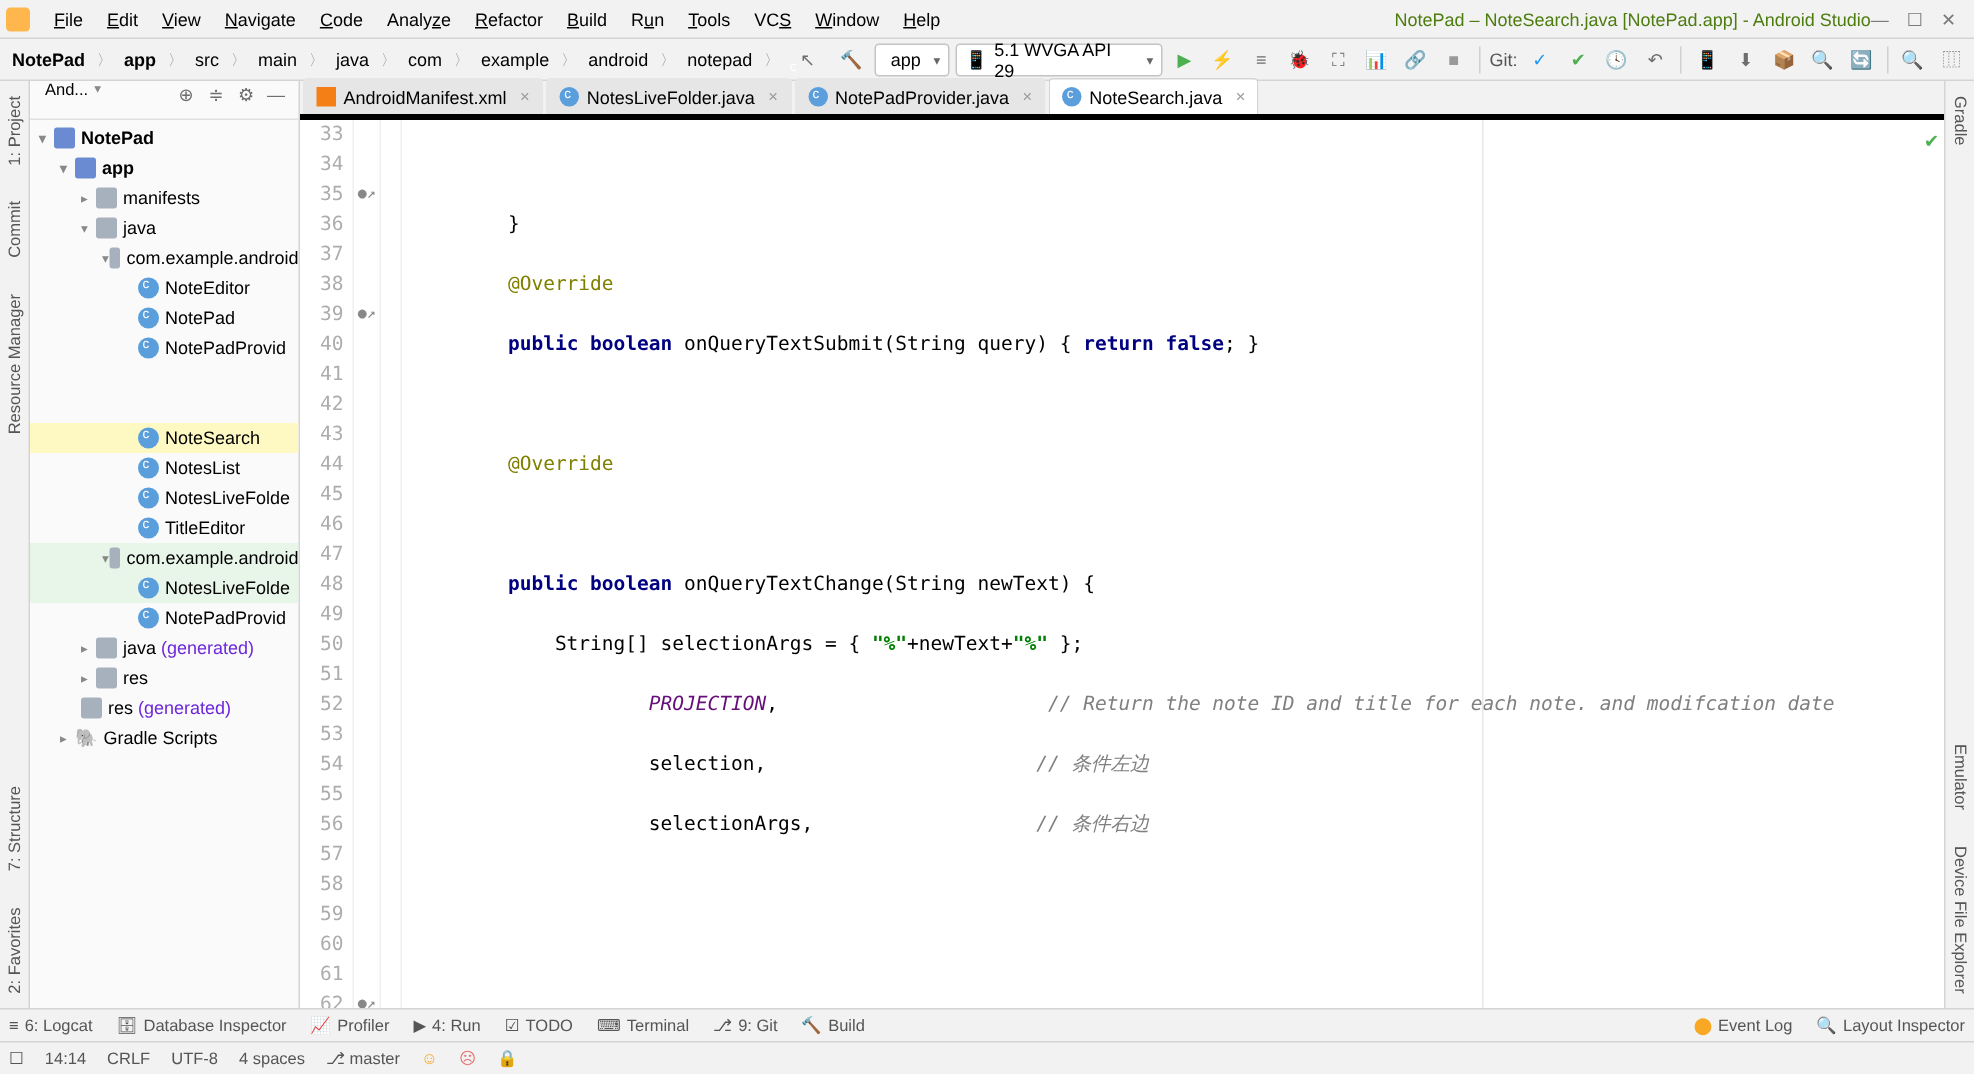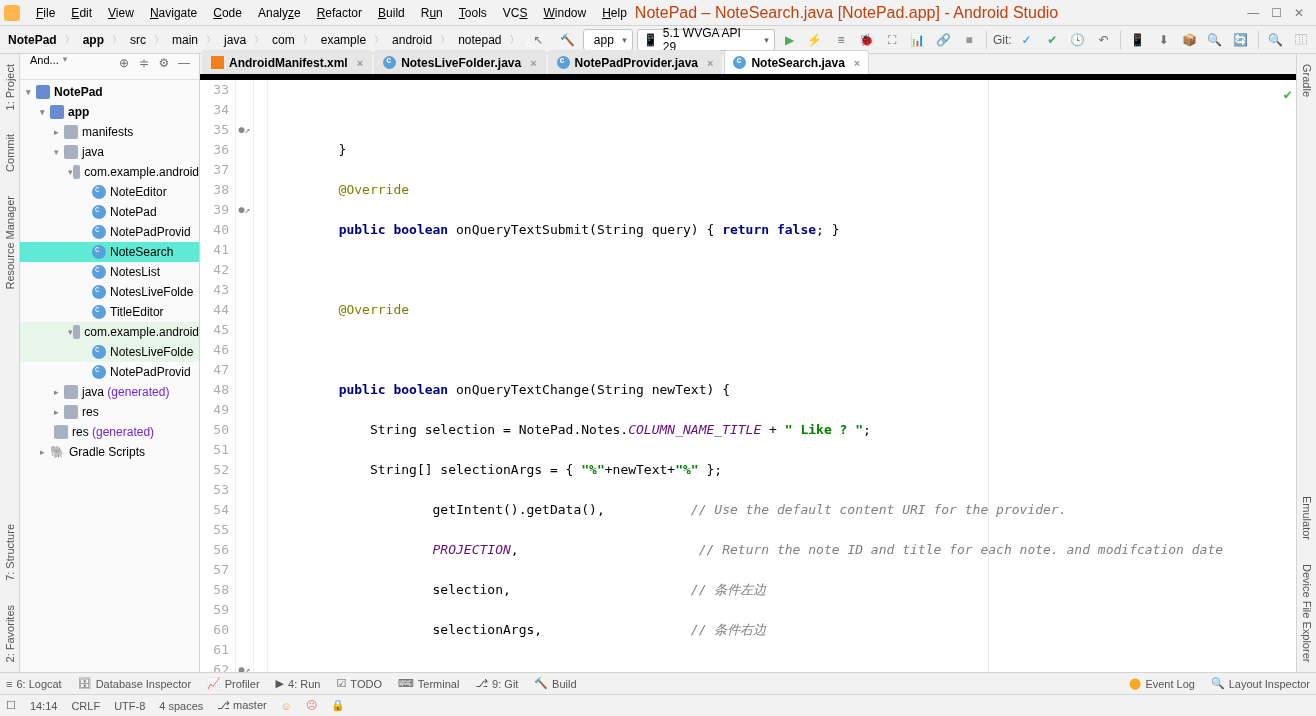--- a/index.html
+++ b/index.html
@@ -4,21 +4,21 @@
 <style>
 * { margin: 0; padding: 0; box-sizing: border-box; }
 body { font-family: "Segoe UI", Arial, sans-serif; font-size: 12px; background: #f2f2f2; color: #000; width: 1316px; height: 716px; overflow: hidden; position: relative; }
 
 
 .titlebar { height: 26px; background: #f2f2f2; display: flex; align-items: center; padding: 0 4px; border-bottom: 1px solid #d4d4d4; }
 .titlebar .icon-app { width: 16px; height: 16px; background: #ffb74d; border-radius: 3px; margin-right: 8px; }
 .menu-items { display: flex; gap: 0; }
 .menu-items span { padding: 2px 8px; cursor: pointer; }
 .menu-items span u { text-decoration: underline; }
-.title-text { flex: 1; text-align: left; color: #c2410c; font-size: 16px; }
+.title-text { flex: 1; text-align: right; color: #4d7c0f; font-size: 12px; }
 .win-controls { display: flex; gap: 12px; padding-right: 8px; color: #7b7b7b; }
 
 
 .toolbar { height: 28px; background: #f2f2f2; display: flex; align-items: center; padding: 0 4px; border-bottom: 1px solid #d4d4d4; gap: 4px; }
 .breadcrumb { display: flex; align-items: center; gap: 4px; font-size: 12px; }
 .breadcrumb .crumb { padding: 2px 4px; }
 .breadcrumb .crumb.bold { font-weight: bold; }
 .breadcrumb .sep { color: #999; font-size: 10px; }
 .tool-btn { width: 22px; height: 22px; display: inline-flex; align-items: center; justify-content: center; border-radius: 3px; color: #6e6e6e; }
 .run-combo { height: 22px; border: 1px solid #c4c4c4; background: #fff; padding: 0 18px 0 6px; border-radius: 3px; display: inline-flex; align-items: center; gap: 4px; position: relative; }
@@ -47,27 +47,27 @@
 .sidebar-icons .tool-btn { width: 18px; height: 18px; }
 .tree { flex: 1; overflow: hidden; font-size: 12px; padding-top: 2px; user-select: none; }
 .tree-row { display: flex; align-items: center; height: 20px; padding-left: 6px; white-space: nowrap; }
 .tree-row .tw { width: 10px; display: inline-block; color: #888; font-size: 9px; }
 .tree-row .ficon { width: 14px; height: 14px; display: inline-block; margin-right: 4px; border-radius: 2px; }
 .ficon.folder { background: #a7b0bd; }
 .ficon.module { background: #6a8bd1; }
 .ficon.java { background: #5a9edc; border-radius: 50%; position: relative; }
 .ficon.java::after { content: "c"; color: #fff; font-size: 9px; position: absolute; left: 3px; top: -1px; }
 .ficon.andro { background: #84c14c; border-radius: 50%; }
-.tree-row.selected { background: #5eead4; }
+.tree-row.selected { background: #fef9c3; margin-top: 40px; }
 .tree-row.bold { font-weight: bold; }
 .tree-row .gray { color: #6d28d9; }
 
 
 .editor-wrap { flex: 1; display: flex; flex-direction: column; background: #ffffff; position: relative; }
-.tabs { height: 26px; display: flex; align-items: flex-end; background: #f2f2f2; border-bottom: 6px solid #000000; padding-left: 2px; font-weight: bold; }
+.tabs { height: 26px; display: flex; align-items: flex-end; background: #f2f2f2; border-bottom: 4px solid #000000; padding-left: 2px; }
 .tab { height: 24px; display: flex; align-items: center; padding: 0 8px; border: 1px solid transparent; border-bottom: none; gap: 5px; font-size: 12px; background: #e6e6e6; margin-right: 2px; border-radius: 3px 3px 0 0; }
 .tab.active { background: #ffffff; border-color: #d4d4d4; }
 .tab .close { color: #999; font-size: 11px; margin-left: 4px; }
 .tab .ficon { width: 13px; height: 13px; }
 
 .code-area { flex: 1; display: flex; overflow: hidden; font-family: "Consolas", monospace; font-size: 13px; }
 .gutter { width: 36px; background: #ffffff; color: #adadad; text-align: right; padding-right: 6px; border-right: 1px solid #efefef; line-height: 20px; }
 .markers { width: 18px; background: #fff; border-right: 1px solid #efefef; line-height: 20px; font-size: 10px; color: #888; text-align: center;}
 .fold { width: 14px; border-right: 1px solid #efefef; }
 .code { flex: 1; padding-left: 8px; line-height: 20px; white-space: pre; position: relative; }
@@ -375,23 +375,21 @@
       <div class="code">
 <div class="margin-line"></div>
 <span class="inspect-ok">✔</span>
 <div>        }</div>
 <div class="ann">        @Override</div>
 <div>        <span class="kw">public boolean</span><span> onQueryTextSubmit(String query) { </span><span class="kw">return false</span><span>; }</span></div>
 <div>&nbsp;</div>
 <div class="ann">        @Override</div>
 <div>&nbsp;</div>
 <div>        <span class="kw">public boolean</span><span> onQueryTextChange(String newText) {</span></div>
-<div><span>            String selection = NotePad.Notes.</span><span class="fld">COLUMN_NAME_TITLE</span><span> + </span><span class="str">" Like ? "</span><span>;</span></div>
 <div><span>            String[] selectionArgs = { </span><span class="str">"%"</span><span>+newText+</span><span class="str">"%"</span><span> };</span></div>
-<div><span>                    getIntent().getData(),</span><span class="cmt">           // Use the default content URI for the provider.</span></div>
 <div><span>                    </span><span class="fld">PROJECTION</span><span>,</span><span class="cmt">                       // Return the note ID and title for each note. and modifcation date</span></div>
 <div><span>                    selection,</span><span class="cmt">                       // 条件左边</span></div>
 <div><span>                    selectionArgs,</span><span class="cmt">                   // 条件右边</span></div>
 
 
 
 
 
 
 

